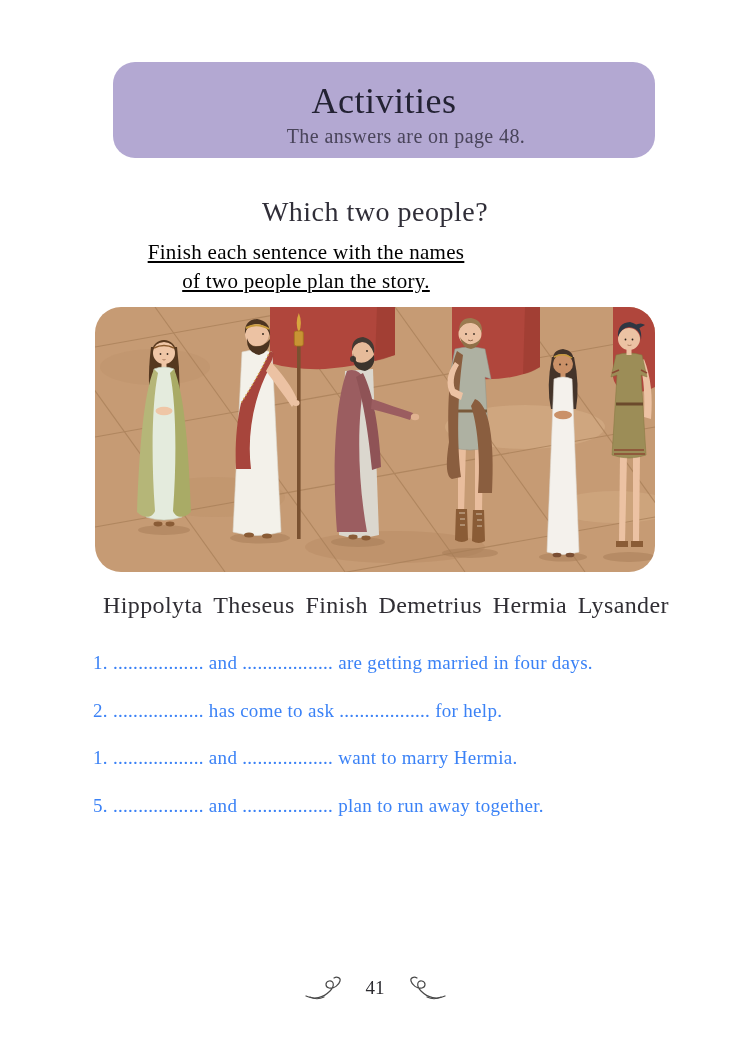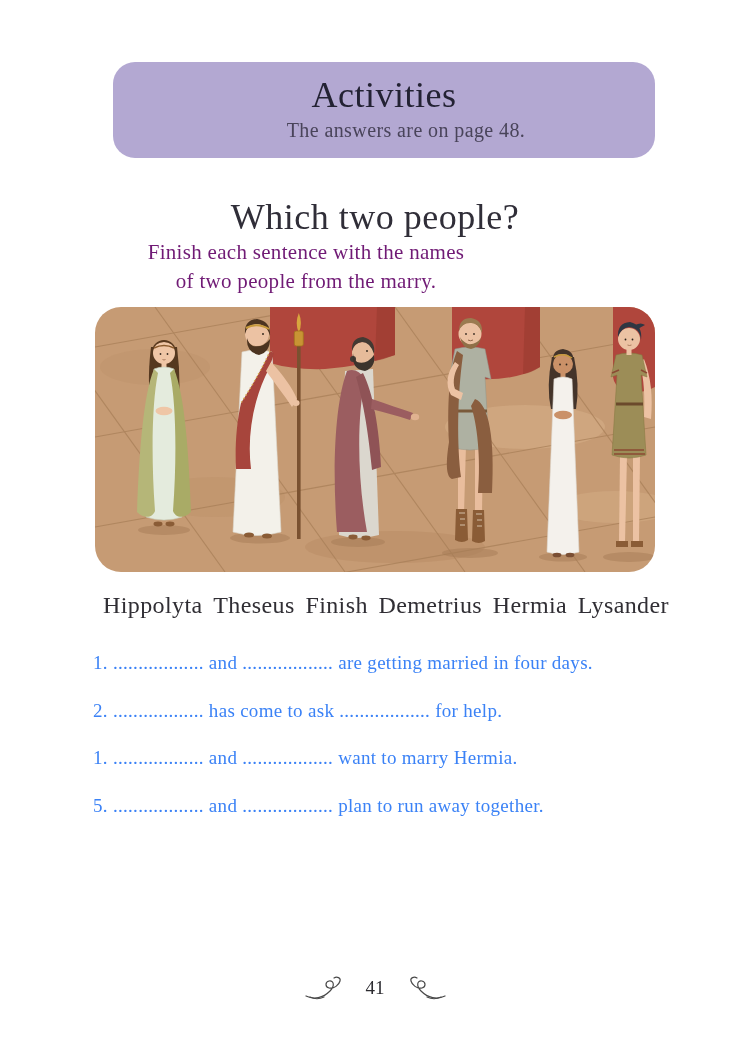--- a/index.html
+++ b/index.html
@@ -5,32 +5,32 @@
   html,body{margin:0;padding:0;background:#ffffff;}
   .page{
     position:relative;width:750px;height:1059px;background:#ffffff;overflow:hidden;
     font-family:"Liberation Serif","DejaVu Serif",serif;color:#3b393f;
   }
   .header-box{
     position:absolute;left:113px;top:62px;width:542px;height:96px;
     border-radius:22px;text-align:center;
   }
   .header-title{
-    font-size:36px;line-height:44px;padding-top:11px;color:#232233;letter-spacing:0.5px;
+    font-size:36px;line-height:44px;padding-top:17px;color:#232233;letter-spacing:0.5px;
   }
   .header-subtitle{
     font-size:20px;line-height:26px;color:#49445a;letter-spacing:0.4px;padding-left:44px;
   }
   .activity-title{
     position:absolute;left:0;width:750px;top:196px;text-align:center;
-    font-size:36px;color:#302e38;letter-spacing:0.5px;
+    font-size:28px;color:#302e38;letter-spacing:0.5px;
   }
   .instructions{
     position:absolute;left:0;width:612px;top:238px;text-align:center;
-    font-size:21px;line-height:29px;color:#701a75;letter-spacing:0.3px;
+    font-size:21px;line-height:29px;color:#000000;letter-spacing:0.3px;text-decoration:underline;
   }
   .illustration-wrap{
     position:absolute;left:95px;top:307px;width:560px;height:265px;
     border-radius:26px;overflow:hidden;
   }
   .illustration-wrap svg{display:block;}
   .names-row{
     position:absolute;left:103px;top:592px;width:566px;
     display:flex;justify-content:space-between;
     font-size:24px;color:#302e34;letter-spacing:0.4px;
@@ -54,21 +54,21 @@
 <div class="page">
 
   <div class="header-box" style="background:#b3a8d2;">
     <div class="header-title">Activities</div>
     <div class="header-subtitle">The answers are on page 48.</div>
   </div>
 
   <div class="activity-title">Which two people?</div>
   <div class="instructions">
     <div>Finish each sentence with the names</div>
-    <div>of two people from the marry.</div>
+    <div>of two people plan the story.</div>
   </div>
 
   <div class="illustration-wrap">
     <svg viewBox="0 0 560 265" width="560" height="265">
 
       <rect x="0" y="0" width="560" height="265" fill="#c69b74"></rect>
       <ellipse cx="120" cy="190" rx="70" ry="20" fill="#b98f66" opacity="0.35"></ellipse>
       <ellipse cx="430" cy="120" rx="80" ry="22" fill="#d7b28a" opacity="0.5"></ellipse>
       <ellipse cx="60" cy="60" rx="55" ry="18" fill="#b98f66" opacity="0.3"></ellipse>
       <ellipse cx="300" cy="240" rx="90" ry="16" fill="#b08159" opacity="0.3"></ellipse>

